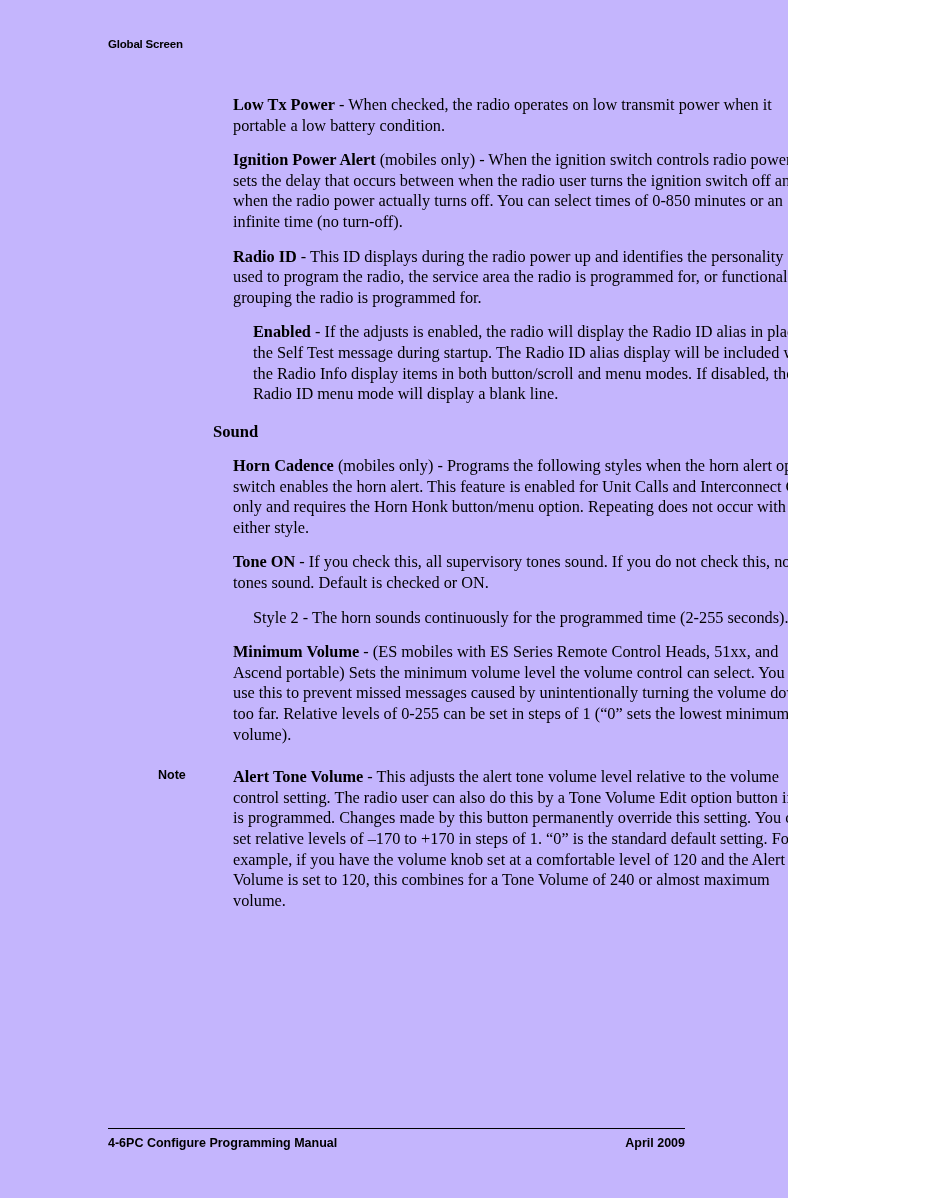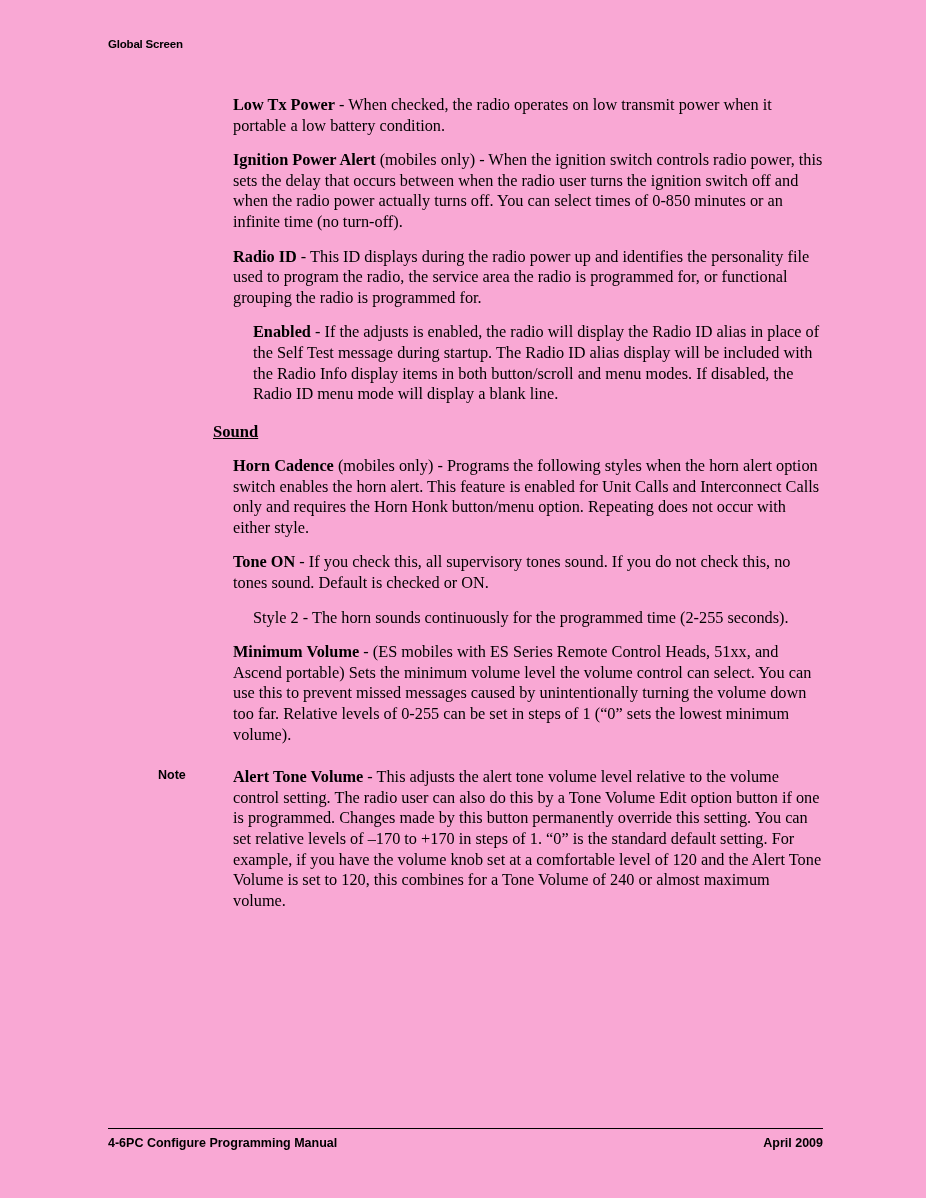--- a/index.html
+++ b/index.html
@@ -2,23 +2,23 @@
 <html><head>
 <meta charset="utf-8">
 <style>
   html, body {
     margin: 0;
     padding: 0;
     background: #ffffff;
   }
   .page {
     position: relative;
-    width: 926px;
+    width: 788px;
     height: 1198px;
-    background: #f9a8d4;
+    background: #c4b5fd;
     font-family: "Liberation Serif", serif;
     color: #000000;
     overflow: hidden;
   }
   .header {
     position: absolute;
     left: 108px;
     top: 38px;
     font-family: "Liberation Sans", sans-serif;
     font-weight: bold;
@@ -40,21 +40,20 @@
   }
   .lvl1 { margin-left: 125px; width: 590px; }
   .lvl2 { margin-left: 145px; width: 570px; }
   .lvl3 { margin-left: 145px; width: 570px; }
   .sound-head {
     margin-left: 105px;
     font-weight: bold;
     font-size: 16.6px;
     margin-top: 17px;
     margin-bottom: 13px;
-    text-decoration: underline;
   }
   .term { font-weight: bold; }
   .note-row {
     position: relative;
     margin-top: 22px;
     margin-bottom: 20px;
     margin-left: 50px;
     width: 665px;
   }
   .note-label {

